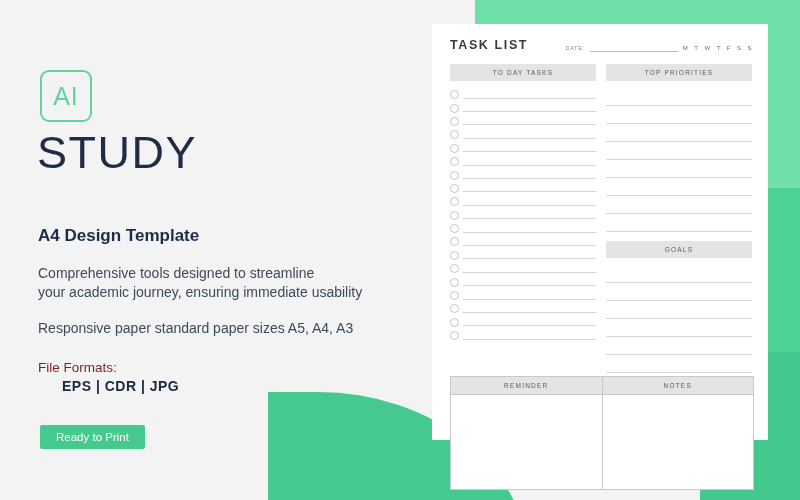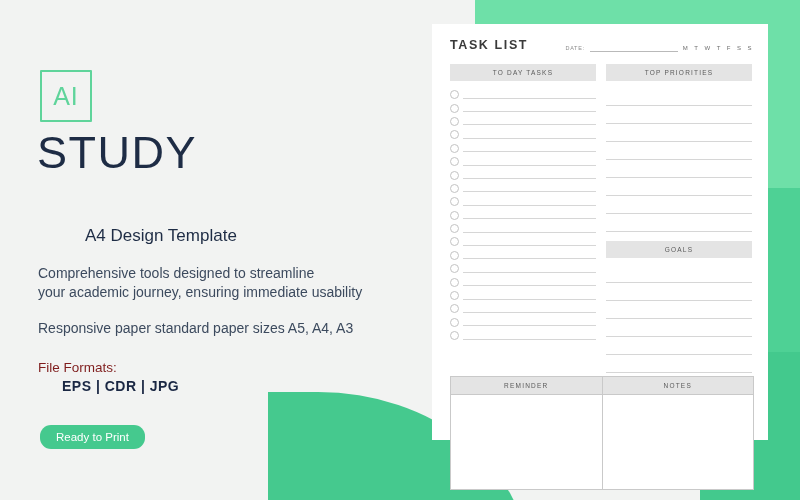--- a/index.html
+++ b/index.html
@@ -30,50 +30,50 @@
     border-top-right-radius:210px 170px;
   }
   .bg-green-corner-mask{
     position:absolute;left:0;top:0;width:268px;height:500px;background:#f2f3f2;
   }
 
   
   .promo{position:absolute;left:0;top:0;width:432px;height:500px;}
   .ai-badge{
     position:absolute;left:40px;top:70px;width:48px;height:48px;
-    border:2px solid #5fd49b;border-radius:1px;
+    border:2px solid #5fd49b;border-radius:9px;
     display:flex;align-items:center;justify-content:center;
     color:#5fd49b;font-size:25px;letter-spacing:1px;font-weight:400;
     font-family:"Liberation Sans",sans-serif;
   }
   .title-light{
     position:absolute;left:37px;top:130px;
     font-size:45px;letter-spacing:1.5px;color:#1e2c45;font-weight:400;
     line-height:1;
   }
   .title-bold{
     position:absolute;left:37px;top:185px;
     font-size:33px;letter-spacing:0.3px;color:#1a2743;font-weight:bold;
     line-height:1;
   }
   .title-sub{
     position:absolute;left:38px;top:227px;
-    font-size:17px;color:#1e2c45;font-weight:normal;line-height:1;margin-left:47px;
+    font-size:17px;color:#1e2c45;font-weight:bold;line-height:1;
   }
   .para{
     position:absolute;left:38px;color:#3c4a5e;font-size:14px;line-height:1.35;
   }
   .para.p1{top:264px;}
   .para.p2{top:319px;}
   .fmt-label{position:absolute;left:38px;top:360px;color:#7f1d1d;font-size:13.5px;}
   .fmt-value{position:absolute;left:38px;top:378px;color:#1a2743;font-size:14px;font-weight:bold;letter-spacing:0.5px;padding-left:24px;}
   .ready{
     position:absolute;left:40px;top:425px;
     background:#45c98e;color:#ffffff;border:none;
-    border-radius:11px;padding:6px 16px;font-size:11.5px;
+    border-radius:2px;padding:6px 16px;font-size:11.5px;
     font-family:"Liberation Sans",sans-serif;
   }
 
   
   .card{
     position:absolute;left:432px;top:24px;width:336px;height:416px;
     background:#ffffff;
   }
   .card-inner{position:absolute;left:18px;top:14px;width:302px;}
   .task-title{

